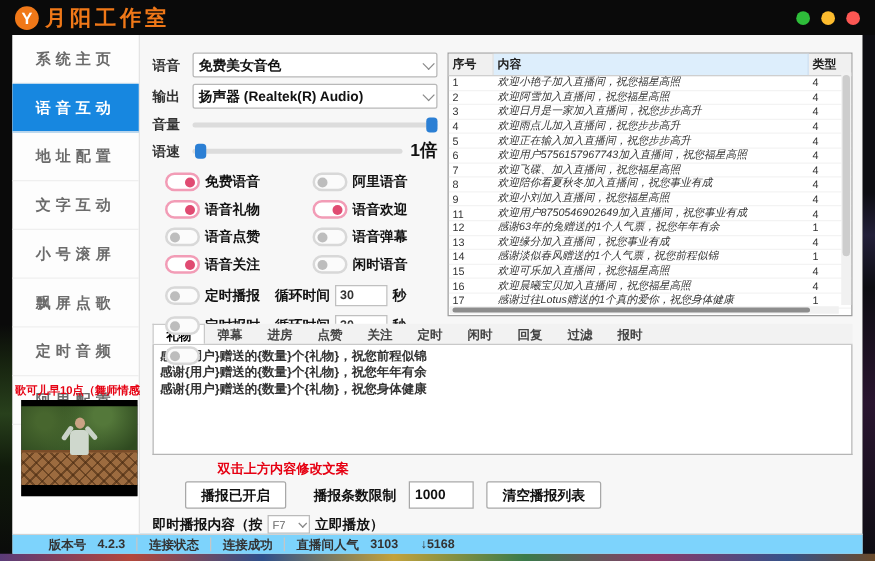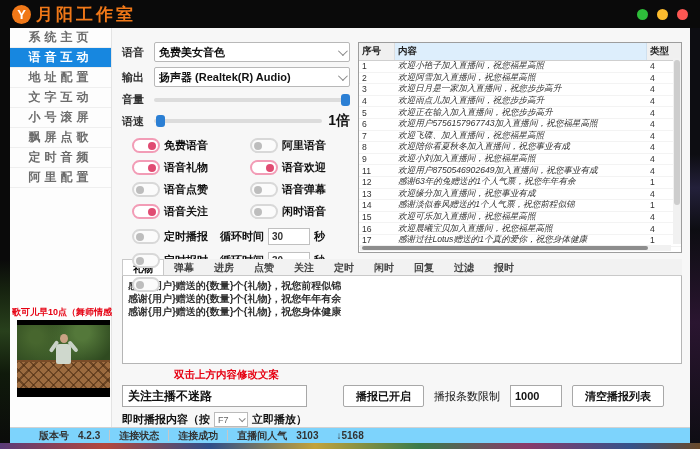--- a/index.html
+++ b/index.html
@@ -23,21 +23,21 @@
     background:linear-gradient(#0d0d12 0 30%, #23203a 38%, #0d0d12 48%, #2a1530 70%, #0d0d12); }
   .edge-bottom { position:absolute; left:0; top:443px; width:700px; height:6px;
     background:linear-gradient(90deg,#5a3b78,#b3473c 15%,#2f4f8a 30%,#c2a23c 45%,#3a7a4a 60%,#8a3a6a 75%,#35528a 90%,#6a4a2a); }
 
   
   .window { position:absolute; left:10px; top:28px; width:680px; height:415px; background:#f7f7f7; display:flex; flex-direction:column; }
   .win-body { flex:1; display:flex; min-height:0; }
 
   
   .sidebar { width:102px; background:#fdfdfd; border-right:1px solid #e4e4e4; position:relative; }
-  .side-item { height:20px; display:flex; align-items:center; justify-content:center;
+  .side-item { height:39px; display:flex; align-items:center; justify-content:center;
     font-size:12px; font-weight:bold; letter-spacing:4px; color:#6b6b6b;
     border-bottom:1px solid #efefef; cursor:pointer; }
   .side-item.on { background:#1787e0; color:#fff; }
   .overlay-note { position:absolute; left:2px; top:278px; width:100px; color:#e60012;
     font-size:9px; font-weight:bold; white-space:nowrap; overflow:hidden; }
   .thumb { position:absolute; left:7px; top:292px; width:93px; height:77px; background:#111; overflow:hidden; }
   .thumb-green { position:absolute; left:0; top:4px; width:93px; height:43px;
     background:radial-gradient(circle at 20% 30%, #47662e 8%, transparent 40%),
                radial-gradient(circle at 70% 20%, #54783a 10%, transparent 45%),
                radial-gradient(circle at 45% 60%, #3a5a28 12%, transparent 50%),
@@ -118,21 +118,21 @@
   .hint { color:#e60012; font-size:10.5px; font-weight:bold; margin:4px 0 3px 52px; }
 
   
   .actions { display:flex; align-items:center; gap:10px; flex:none; }
   .broadcast-input { width:185px; height:22px; border:1px solid #a8a8a8; background:#fff;
     font-size:12px; font-weight:bold; color:#111; padding:0 5px; font-family:"Liberation Sans",sans-serif; }
   .btn { height:22px; background:#fff; border:1px solid #a8a8a8; border-radius:2px;
     font-size:11px; font-weight:bold; color:#111; padding:0 12px; cursor:pointer;
     font-family:"Liberation Sans",sans-serif; }
   .btn-start { margin-left:26px; }
-  .limit-label { font-size:11px; font-weight:normal; color:#111; margin-left:0; }
+  .limit-label { font-size:11px; font-weight:bold; color:#111; margin-left:12px; }
   .limit-input { width:52px; height:22px; border:1px solid #a8a8a8; background:#fff;
     font-size:11px; font-weight:bold; color:#111; padding:0 4px; font-family:"Liberation Sans",sans-serif; }
   .instant { display:flex; align-items:center; gap:4px; margin-top:5px; font-size:11px; font-weight:bold; color:#111; flex:none; }
   .hotkey-combo { width:34px; height:15px; border:1px solid #bbb; background:#fff; display:flex;
     align-items:center; padding:0 3px; font-size:9px; color:#666; font-weight:normal; }
   .hotkey-combo .caret { transform:rotate(45deg) translateY(-1px); width:5px; height:5px; }
 
   
   .statusbar { height:16px; background:#7dd3fc; border-top:1px solid #d2d2d2; display:flex;
     align-items:center; font-size:10px; color:#333; flex:none; padding-left:20px; }
@@ -389,21 +389,20 @@
 
         <div class="template-box">
           <div>感谢{用户}赠送的{数量}个{礼物}，祝您前程似锦</div>
           <div>感谢{用户}赠送的{数量}个{礼物}，祝您年年有余</div>
           <div>感谢{用户}赠送的{数量}个{礼物}，祝您身体健康</div>
         </div>
 
         <div class="hint">双击上方内容修改文案</div>
 
         <div class="actions">
-          <input class="broadcast-input" value="关注主播不迷路" style="">
           <button class="btn btn-start">播报已开启</button>
           <span class="limit-label">播报条数限制</span>
           <input class="limit-input" value="1000" style="">
           <button class="btn">清空播报列表</button>
         </div>
 
         <div class="instant">
           <span>即时播报内容（按</span>
           <span class="hotkey-combo">
             <span>F7</span>

